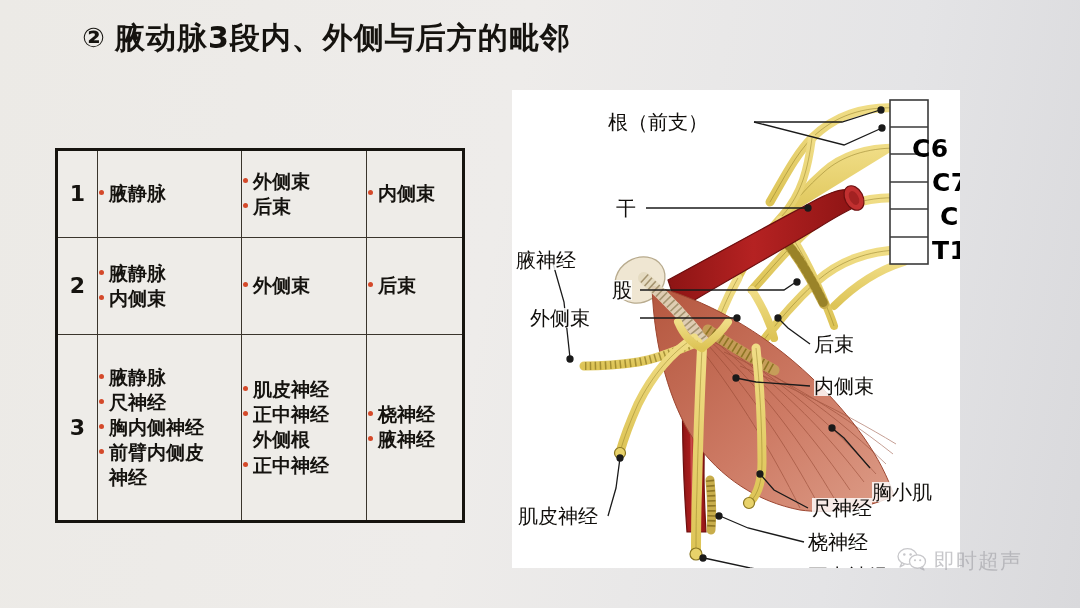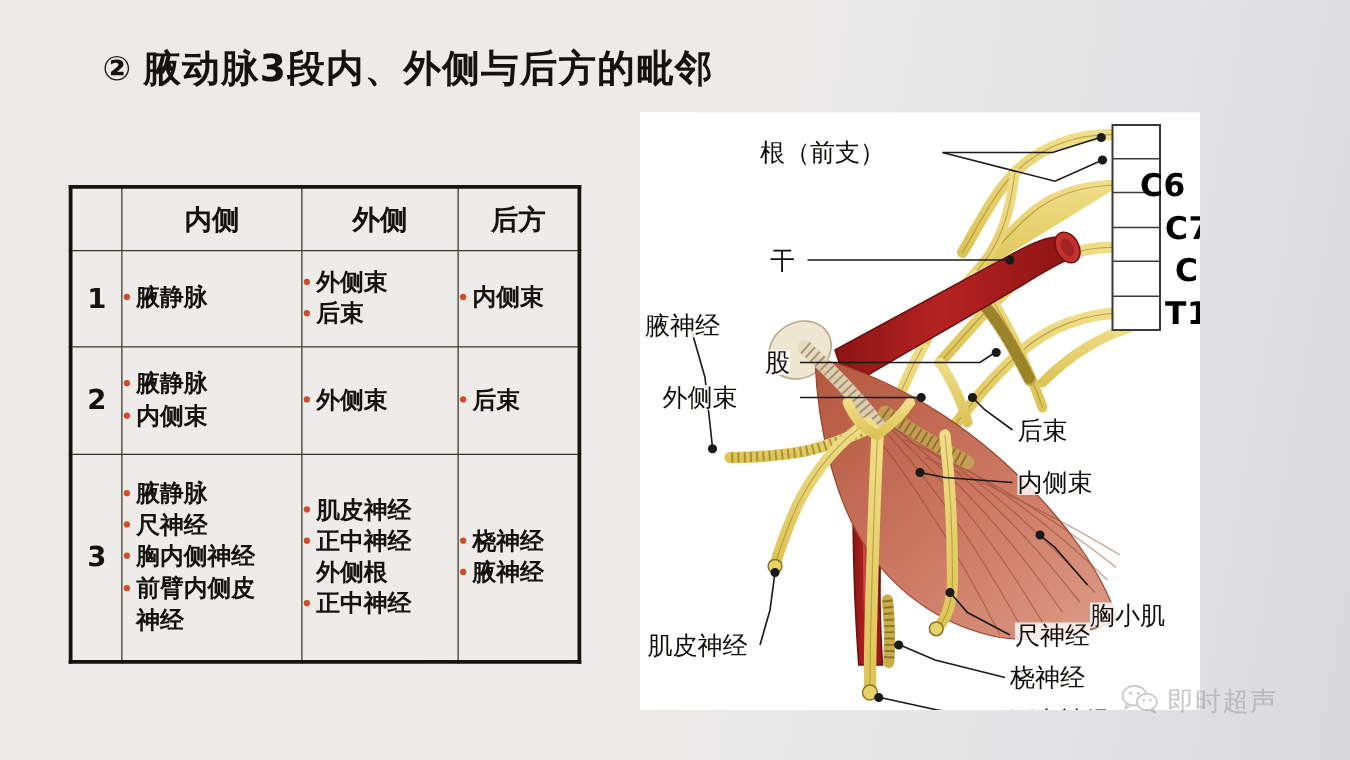--- a/index.html
+++ b/index.html
@@ -13,21 +13,21 @@
     overflow: hidden;
     background: linear-gradient(100deg, #eceae6 0%, #eeecea 45%, #e4e4e6 78%, #d9d9dc 100%);
     font-family: "DejaVu Sans", "Liberation Sans", sans-serif;
     position: relative;
   }
 
   
   #slide-title {
     position: absolute;
     left: 82px;
-    top: 35px;
+    top: 18px;
     font-size: 30px;
     font-weight: bold;
     color: #15130f;
     letter-spacing: 1px;
     white-space: nowrap;
   }
   #slide-title .circled {
     display: inline-block;
     font-size: 27px;
     margin-right: 9px;
@@ -169,26 +169,20 @@
 </div>
 
 <table id="relations-table">
   <colgroup>
     <col class="col-idx">
       <col class="col-med">
       <col class="col-lat">
       <col class="col-post">
   </colgroup>
   <tbody>
-    <tr class="row-head">
-      <td class="head-cell"></td>
-      <td class="head-cell">内侧</td>
-      <td class="head-cell">外侧</td>
-      <td class="head-cell">后方</td>
-    </tr>
 
     <tr class="row-1">
       <td class="idx-cell">1</td>
       <td class="list-cell">
         <ul>
           <li class="bulleted">腋静脉</li>
         </ul>
       </td>
       <td class="list-cell">
         <ul>

